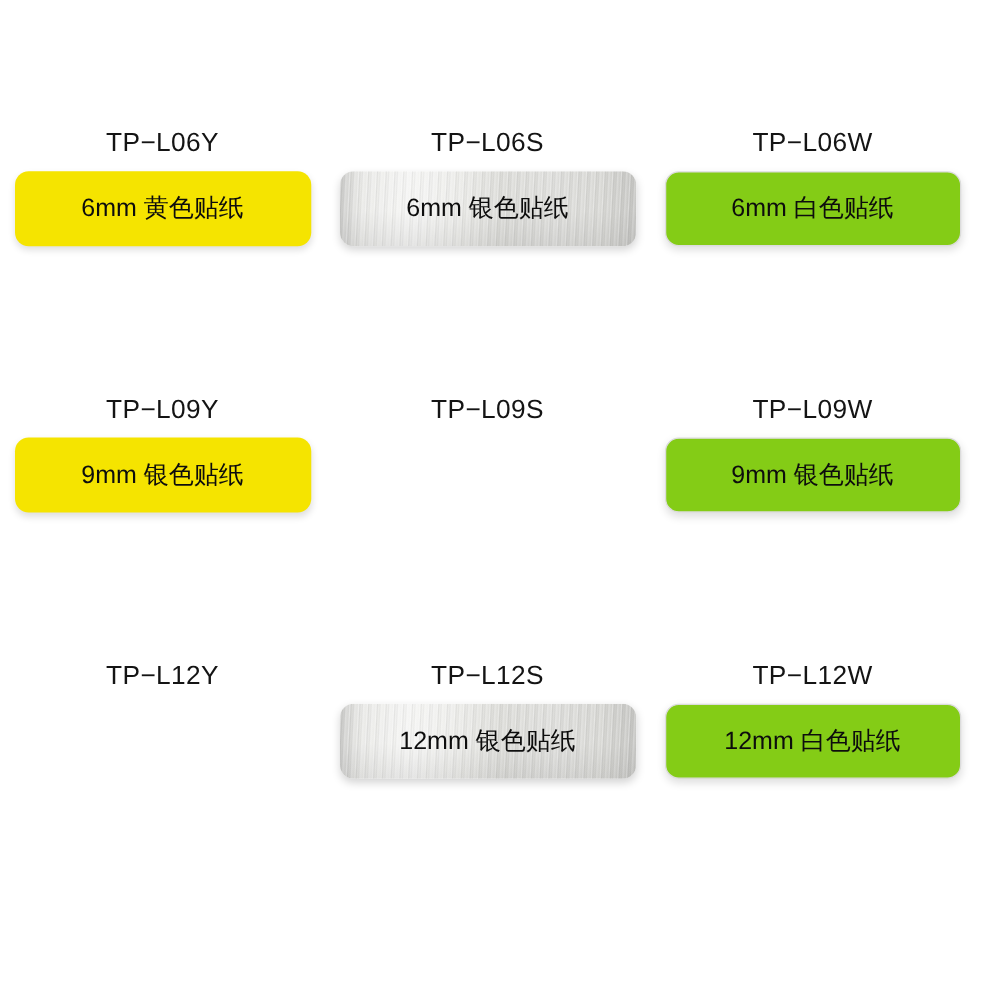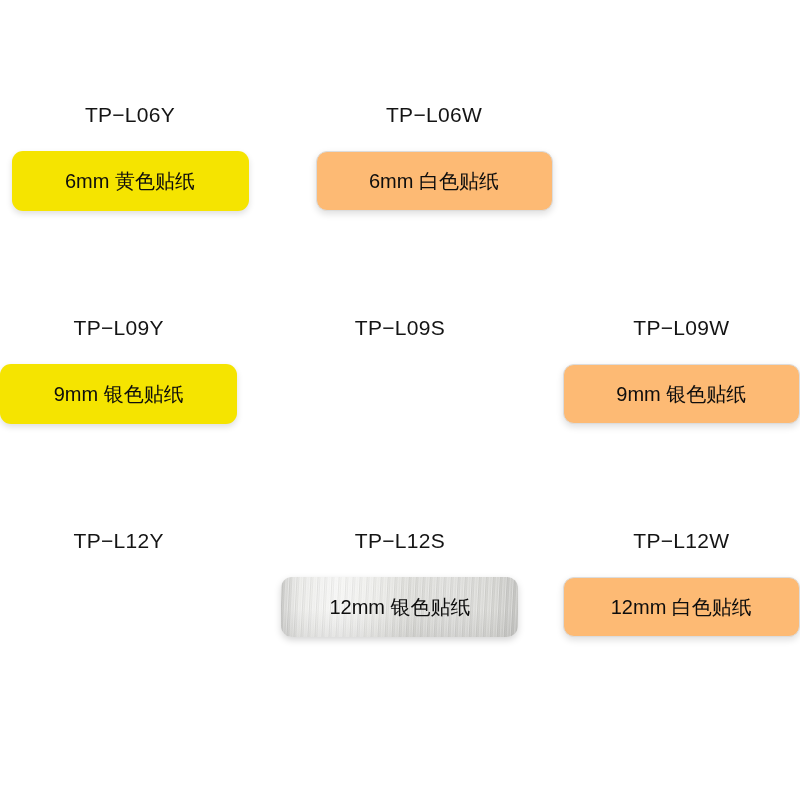--- a/index.html
+++ b/index.html
@@ -21,41 +21,40 @@
     padding: 104px 0 0 0;
     display: flex;
     flex-direction: column;
   }
 
   .row {
     height: 213px;
     display: flex;
     flex-direction: row;
     align-items: flex-start;
-    gap: 44px;
   }
 
   .cell {
     width: 260px;
     display: flex;
     flex-direction: column;
     align-items: center;
   }
 
   .code {
     font-size: 21px;
     line-height: 21px;
     color: #141414;
     letter-spacing: 0.3px;
     height: 26px;
     white-space: nowrap;
   }
 
   .tape {
-    margin-top: 21px;
+    margin-top: 7px;
     width: 237px;
     height: 60px;
     border-radius: 11px;
     box-sizing: border-box;
     display: flex;
     align-items: center;
     justify-content: center;
     position: relative;
   }
 
@@ -113,35 +112,41 @@
     height: 46%;
     border-radius: 0 0 11px 11px;
     background: linear-gradient(to bottom,
       rgba(120,120,120,0.00) 0%,
       rgba(120,120,120,0.13) 100%);
     pointer-events: none;
   }
 
   
   .tape.white {
-    background: #fdba74;
+    background: #84cc16;
     border: 1px solid #dcdcdc;
     box-shadow: 0 3px 7px rgba(0,0,0,0.13);
   }
 </style>
 </head>
 <body>
 
 <div class="sheet">
 
   <div class="row">
     <div class="cell">
       <div class="code">TP−L06Y</div>
       <div class="tape yellow">
         <span class="tape-text">6mm 黄色贴纸</span>
+      </div>
+    </div>
+    <div class="cell">
+      <div class="code">TP−L06S</div>
+      <div class="tape silver">
+        <span class="tape-text">6mm 银色贴纸</span>
       </div>
     </div>
     <div class="cell">
       <div class="code">TP−L06W</div>
       <div class="tape white">
         <span class="tape-text">6mm 白色贴纸</span>
       </div>
     </div>
   </div>
 

